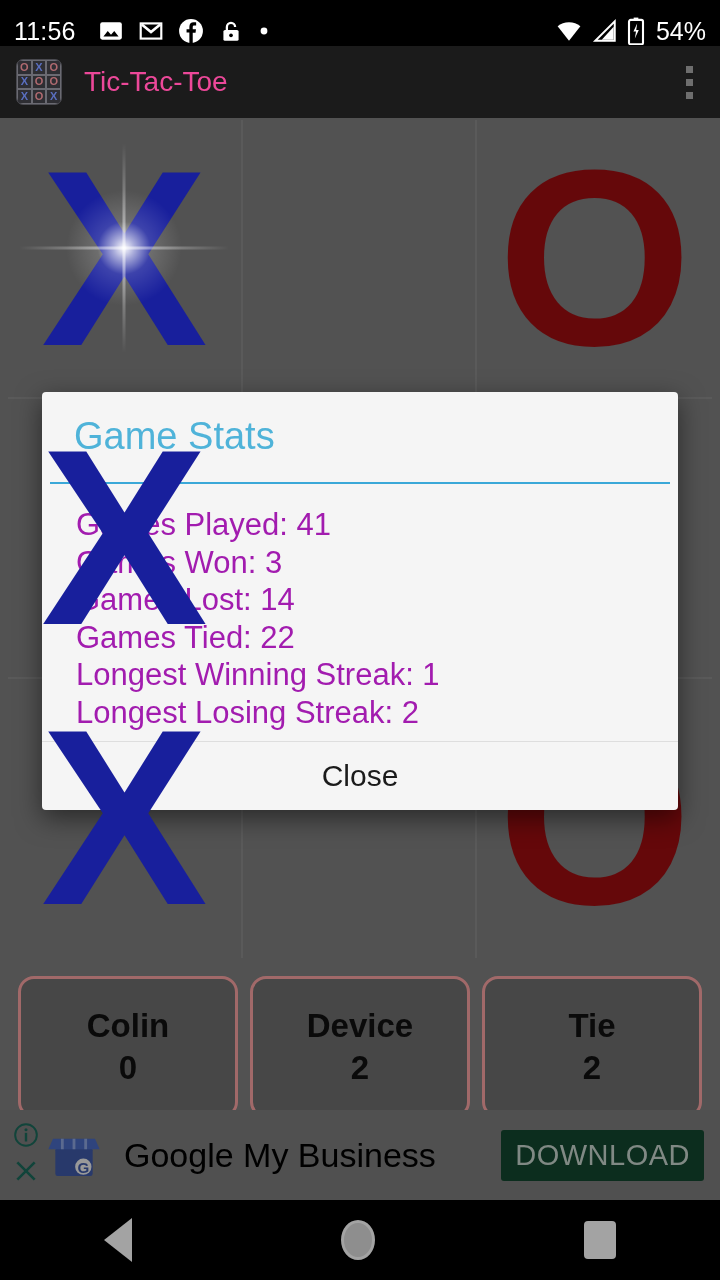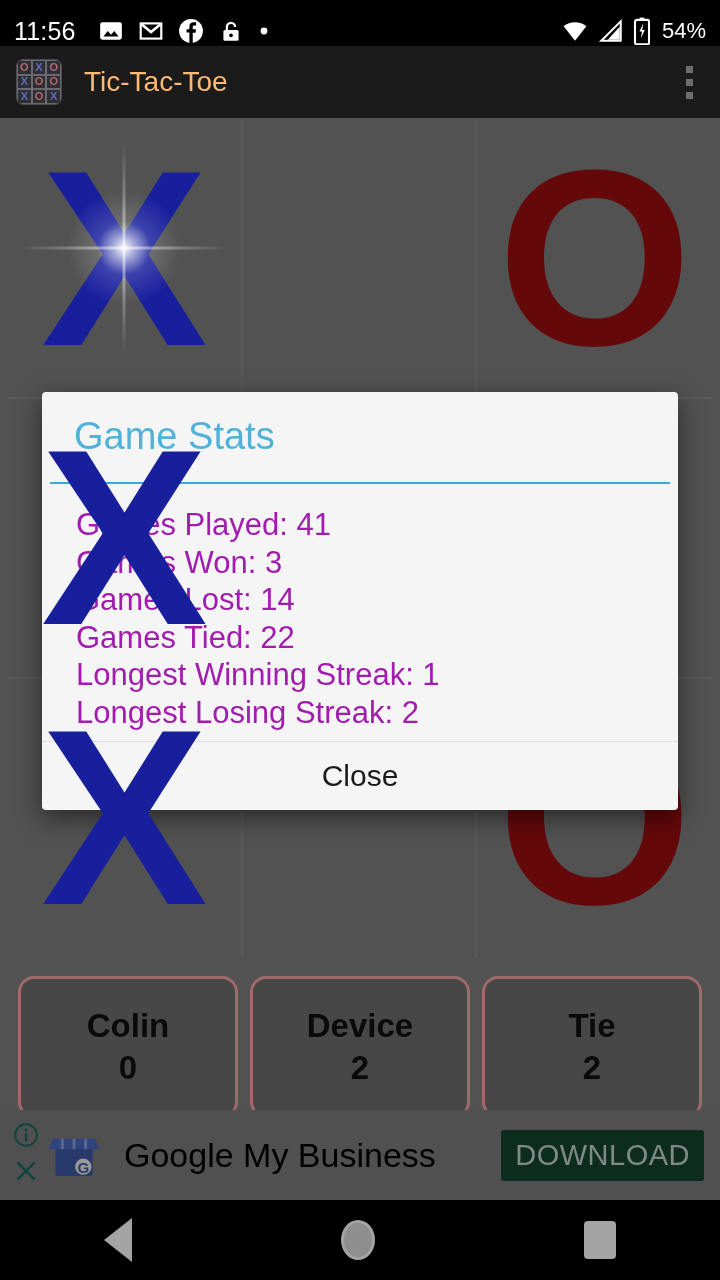--- a/index.html
+++ b/index.html
@@ -13,21 +13,21 @@
 
   
   #status-bar {
     position:absolute; left:0; top:0; width:720px; height:62px;
     background:#000; color:#fff;
     display:flex; align-items:center; padding:0 14px;
   }
   #status-time { font-size:25px; letter-spacing:.2px; }
   #status-left-icons { display:flex; align-items:center; gap:14px; margin-left:22px; }
   #status-right { margin-left:auto; display:flex; align-items:center; gap:8px; }
-  #battery-pct { font-size:22px; margin-left:2px; }
+  #battery-pct { font-size:25px; margin-left:2px; }
   .sicon { display:block; }
 
   
   #app-bar {
     position:absolute; left:0; top:46px; width:720px; height:72px;
     background:#1b1b1b;
     display:flex; align-items:center; padding:0 16px;
   }
   #app-icon {
     width:46px; height:46px; border-radius:7px;
@@ -36,21 +36,21 @@
     overflow:hidden; flex:none;
   }
   #app-icon div {
     display:flex; align-items:center; justify-content:center;
     font-size:11px; font-weight:bold; line-height:1;
     border:.5px solid #6a6a72;
   }
   .gx { color:#5a6fc0; }
   .go { color:#b06a70; }
   #app-title {
-    color:#fdba74; font-size:28px; margin-left:22px; font-weight:400;
+    color:#ec4899; font-size:28px; margin-left:22px; font-weight:400;
   }
   #overflow-menu {
     margin-left:auto; width:30px; height:50px;
     display:flex; flex-direction:column; align-items:center; justify-content:center; gap:6px;
   }
   #overflow-menu i { display:block; width:7px; height:7px; background:#6e6e6e; }
 
   
   #game-area {
     position:absolute; left:0; top:118px; width:720px; height:1022px;

